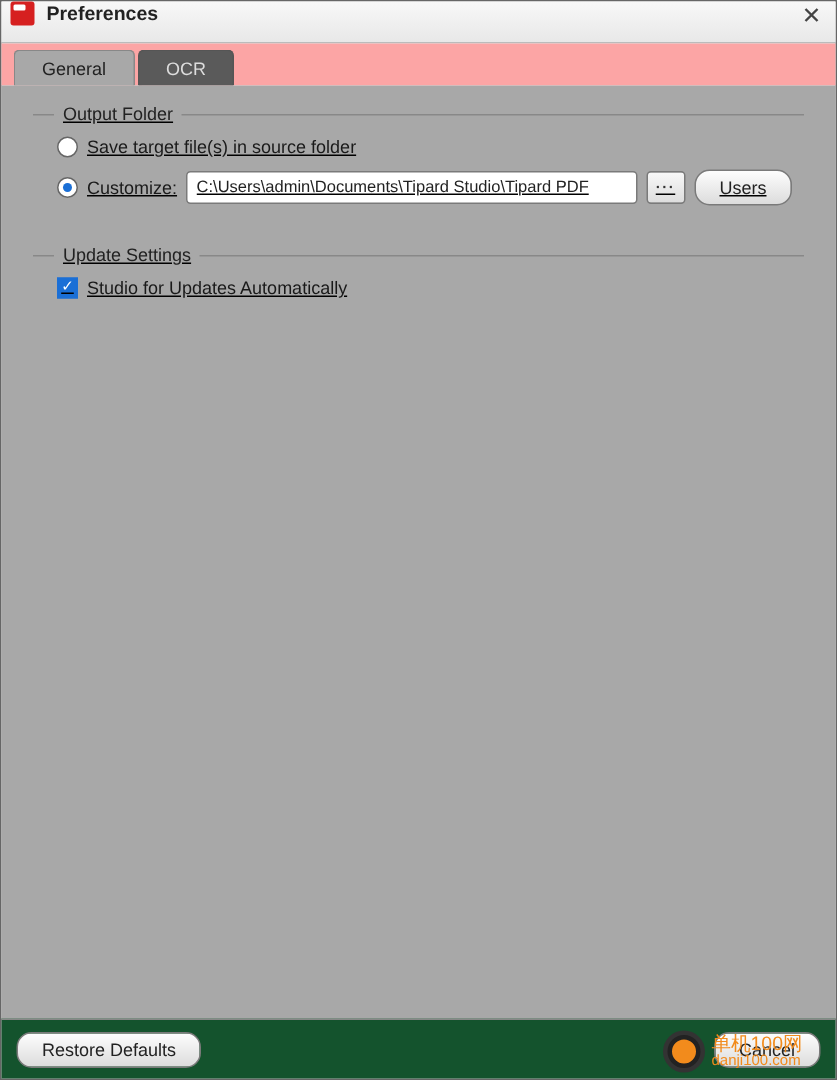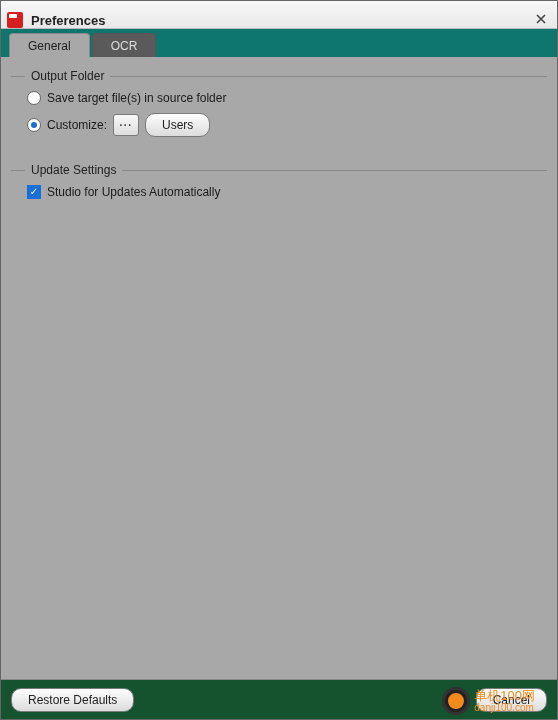--- a/index.html
+++ b/index.html
@@ -17,21 +17,21 @@
       background: #fff;
       border: 1px solid #666;
       display: flex;
       flex-direction: column;
     }
     .titlebar {
       height: 28px;
       background: linear-gradient(#f8f8f8, #e8e8e8);
       border-bottom: 1px solid #bbb;
       display: flex;
-      align-items: flex-end;
+      align-items: flex-start;
       padding: 0 6px;
     }
     .app-icon {
       width: 16px;
       height: 16px;
       background: #d62020;
       border-radius: 2px;
       margin-right: 8px;
       position: relative;
     }
@@ -56,21 +56,21 @@
       border: none;
       cursor: pointer;
       display: flex;
       align-items: center;
       justify-content: center;
     }
     .close-btn svg { width: 10px; height: 10px; }
 
     .tabbar {
       height: 28px;
-      background: #0f766e;
+      background: #fca5a5;
       display: flex;
       align-items: flex-end;
       padding: 0 8px;
       gap: 2px;
     }
     .tab {
       padding: 5px 18px 4px 18px;
       border-radius: 4px 4px 0 0;
       background: #5a5a5a;
       color: #ddd;
@@ -82,22 +82,23 @@
     .tab.active {
       background: #a8a8a8;
       color: #222;
       border: 1px solid #888;
       border-bottom: none;
     }
 
     .content {
       flex: 1;
       background: #a8a8a8;
-      padding: 12px 10px;
+      padding: 12px 21px;
       overflow: hidden;
+      text-decoration: underline;
     }
     .group-section {
       margin-bottom: 14px;
       position: relative;
     }
     .section-legend {
       display: flex;
       align-items: center;
       margin-bottom: 8px;
     }
@@ -270,20 +271,21 @@
         <div class="leg-line-r"></div>
       </div>
       <div class="section-body">
         <div class="row">
           <span class="radio"></span>
           <span class="label">Save target file(s) in source folder</span>
         </div>
         <div class="row">
           <span class="radio checked"></span>
           <span class="label">Customize:</span>
+          <input class="path-input" type="text" value="C:\Users\admin\Documents\Tipard Studio\Tipard PDF" style="">
           <button class="browse-btn">
             <span>···</span>
           </button>
           <button class="btn">Users</button>
         </div>
       </div>
     </div>
 
     <div class="group-section">
       <div class="section-legend">

